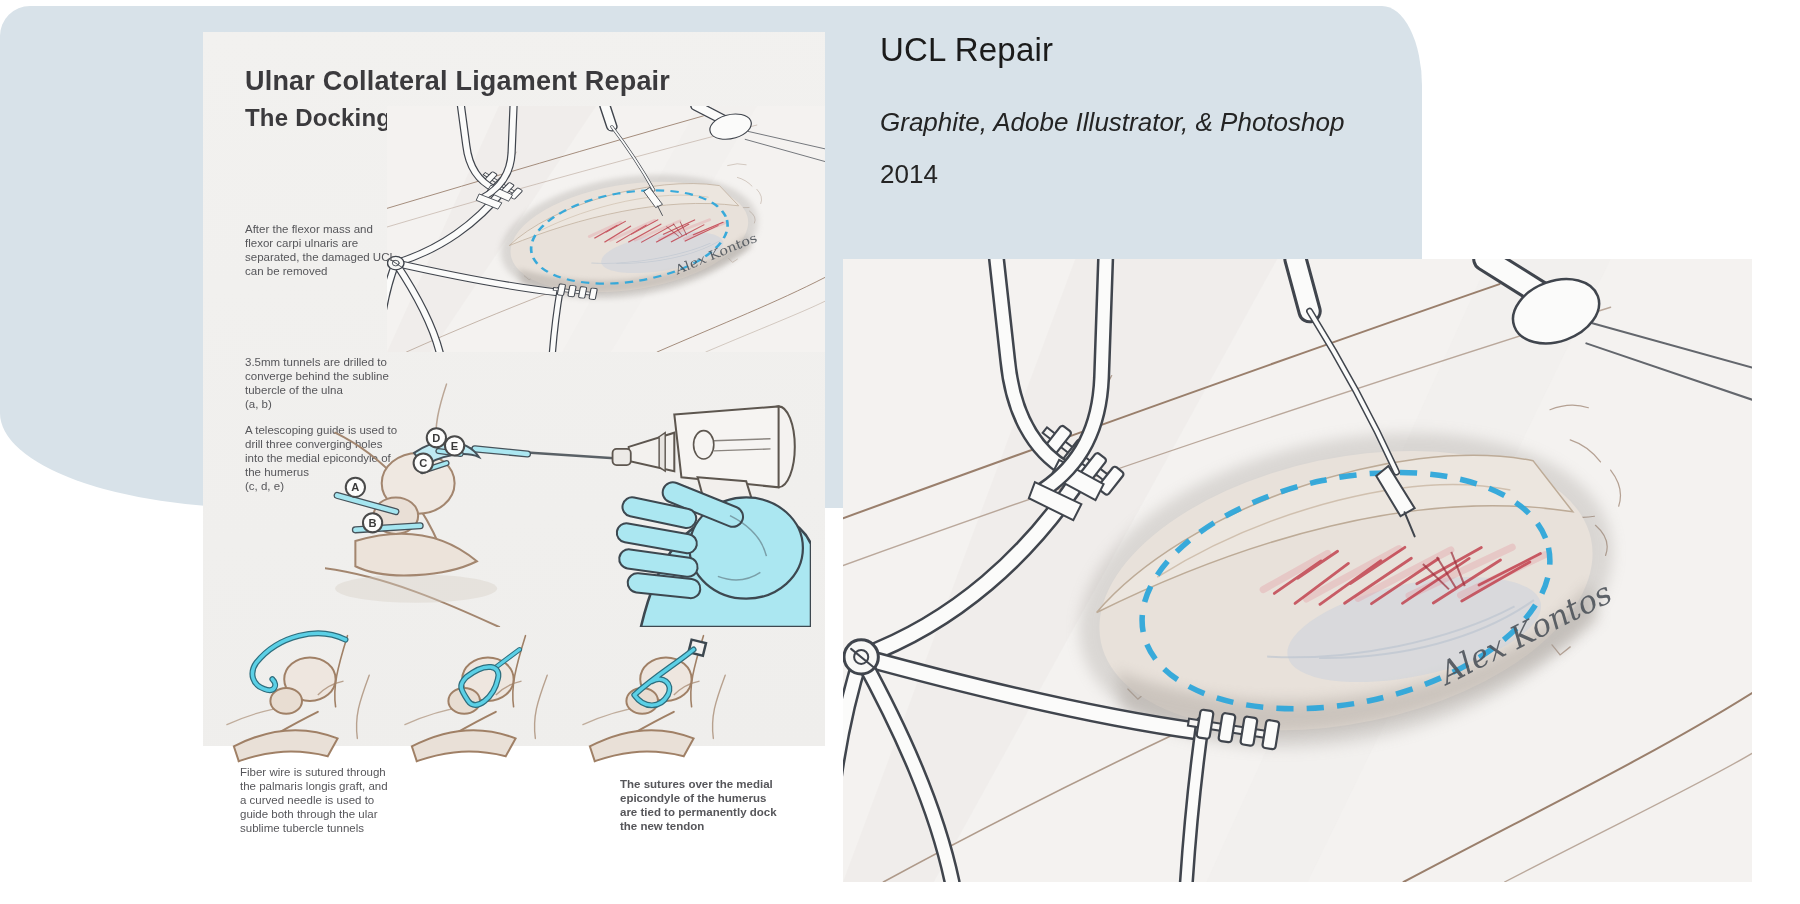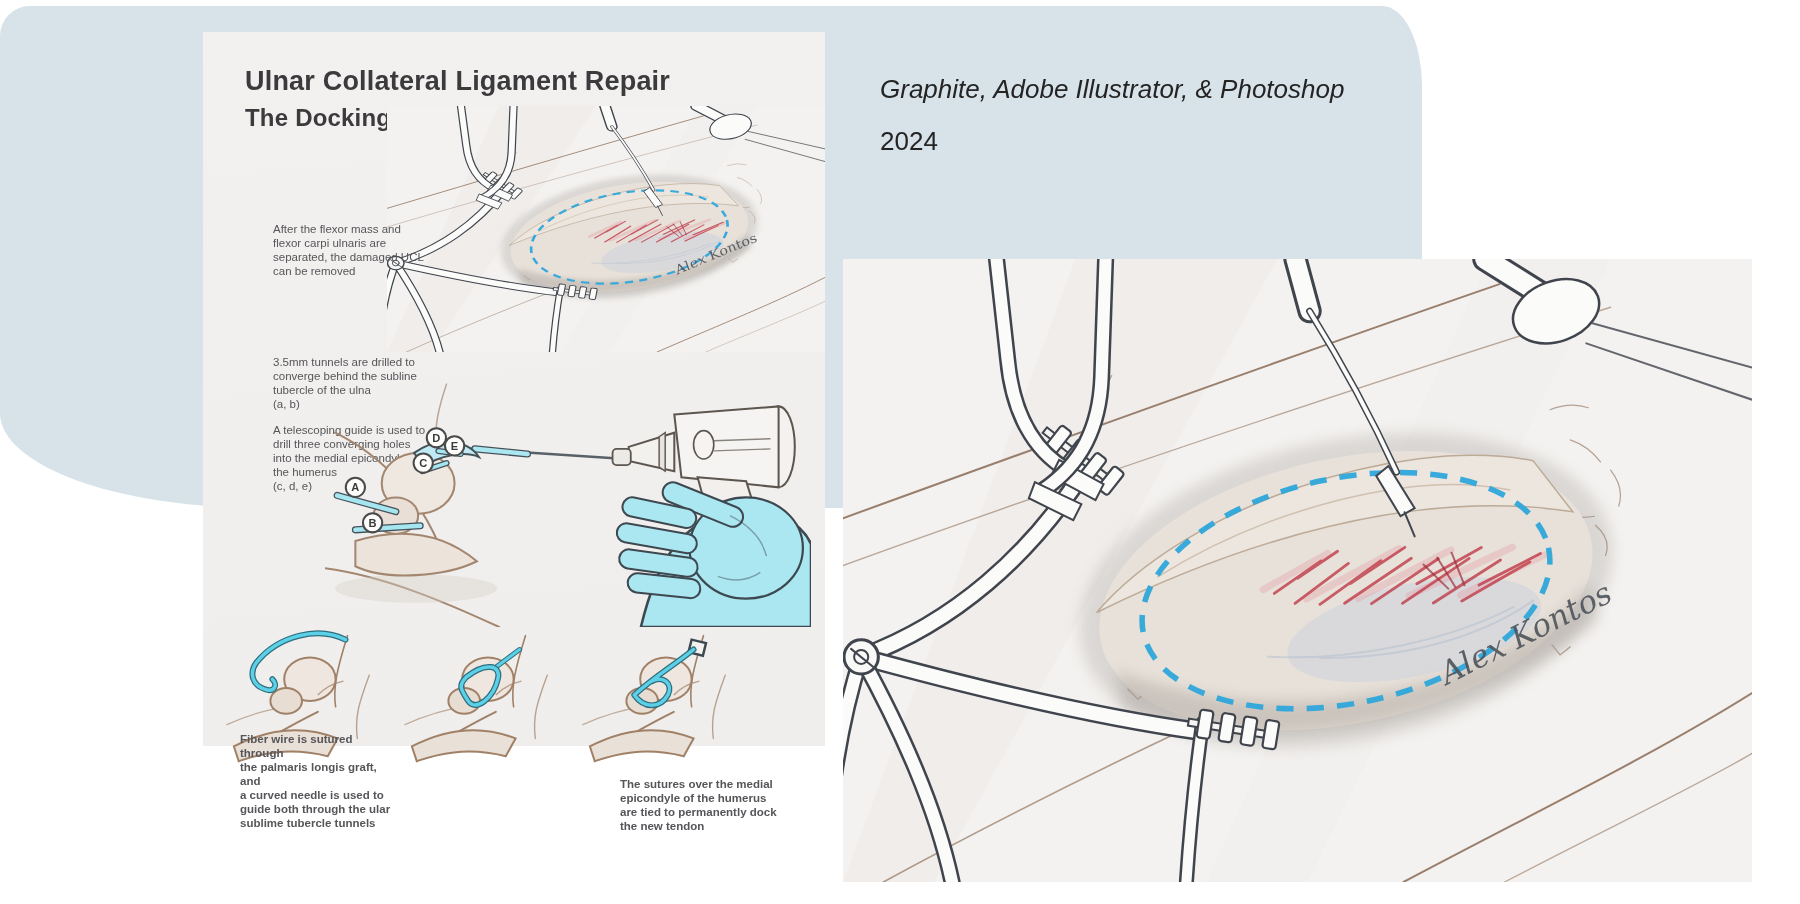--- a/index.html
+++ b/index.html
@@ -9,34 +9,34 @@
   .blob{position:absolute;left:0;top:6px;width:1422px;height:502px;background:#d8e2e9;
         border-radius:30px 40px 80px 260px / 30px 80px 80px 95px;}
   
   .poster{position:absolute;left:203px;top:32px;width:622px;height:714px;
           background:linear-gradient(175deg,#f2f1ef,#efeeec);z-index:2;}
   .poster-title{position:absolute;left:42px;top:34px;font-size:27px;font-weight:600;
                 color:#3b3a3d;letter-spacing:.2px;}
   .poster-subtitle{position:absolute;left:42px;top:72px;font-size:24px;font-weight:600;
                 color:#3b3a3d;letter-spacing:.2px;}
   .step{position:absolute;left:42px;width:178px;font-size:11.5px;line-height:14px;
-        color:#56565a;white-space:pre-line;margin-left:28px;}
+        color:#56565a;white-space:pre-line;}
   .step1{top:190px;} .step2{top:323px;} .step3{top:391px;}
   .caption{position:absolute;font-size:11.5px;line-height:14px;color:#56565a;white-space:pre-line;}
-  .cap1{left:37px;top:700px;width:156px;font-weight:bold;}
+  .cap1{left:37px;top:733px;width:156px;}
   .cap2{left:227px;top:745px;width:162px;}
   .cap3{left:417px;top:745px;width:160px;font-weight:bold;}
   .scene-small{position:absolute;left:184px;top:74px;width:438px;height:246px;}
   .drill-fig{position:absolute;left:122px;top:342px;width:486px;height:253px;}
   .panels{position:absolute;left:16px;top:584px;width:592px;display:flex;gap:10px;}
   .panels svg{width:168px;height:152px;}
   
   .info{position:absolute;left:880px;top:28px;z-index:2;color:#1b1b1b;}
   .info-title{font-size:33px;line-height:43px;font-weight:500;letter-spacing:.2px;}
-  .info-media{margin-top:46px;font-size:26px;font-style:italic;color:#242424;}
+  .info-media{margin-top:36px;font-size:26px;font-style:italic;color:#242424;}
   .info-year{margin-top:21px;font-size:26px;color:#242424;}
   
   .sketch{position:absolute;left:843px;top:259px;width:909px;height:623px;z-index:3;}
   .sketch svg{width:100%;height:100%;display:block;}
 </style>
 </head>
 <body>
 
 <svg width="0" height="0" style="position:absolute" aria-hidden="true">
   <defs>
@@ -280,23 +280,24 @@
 guide both through the ular
 sublime tubercle tunnels</div>
     <div class="caption cap3">The sutures over the medial
 epicondyle of the humerus
 are tied to permanently dock
 the new tendon</div>
   </figure>
 
   <div class="info">
     <div class="info-title">
+      <div>UCL Repair</div>
     </div>
     <div class="info-media">Graphite, Adobe Illustrator, &amp; Photoshop</div>
-    <div class="info-year">2024</div>
+    <div class="info-year">2014</div>
   </div>
 
   <figure class="sketch" style="margin:0">
     <svg viewBox="0 0 900 620" preserveAspectRatio="none">
       <use href="#scene-art"></use>
     </svg>
   </figure>
 </div>
 
 </body></html>

